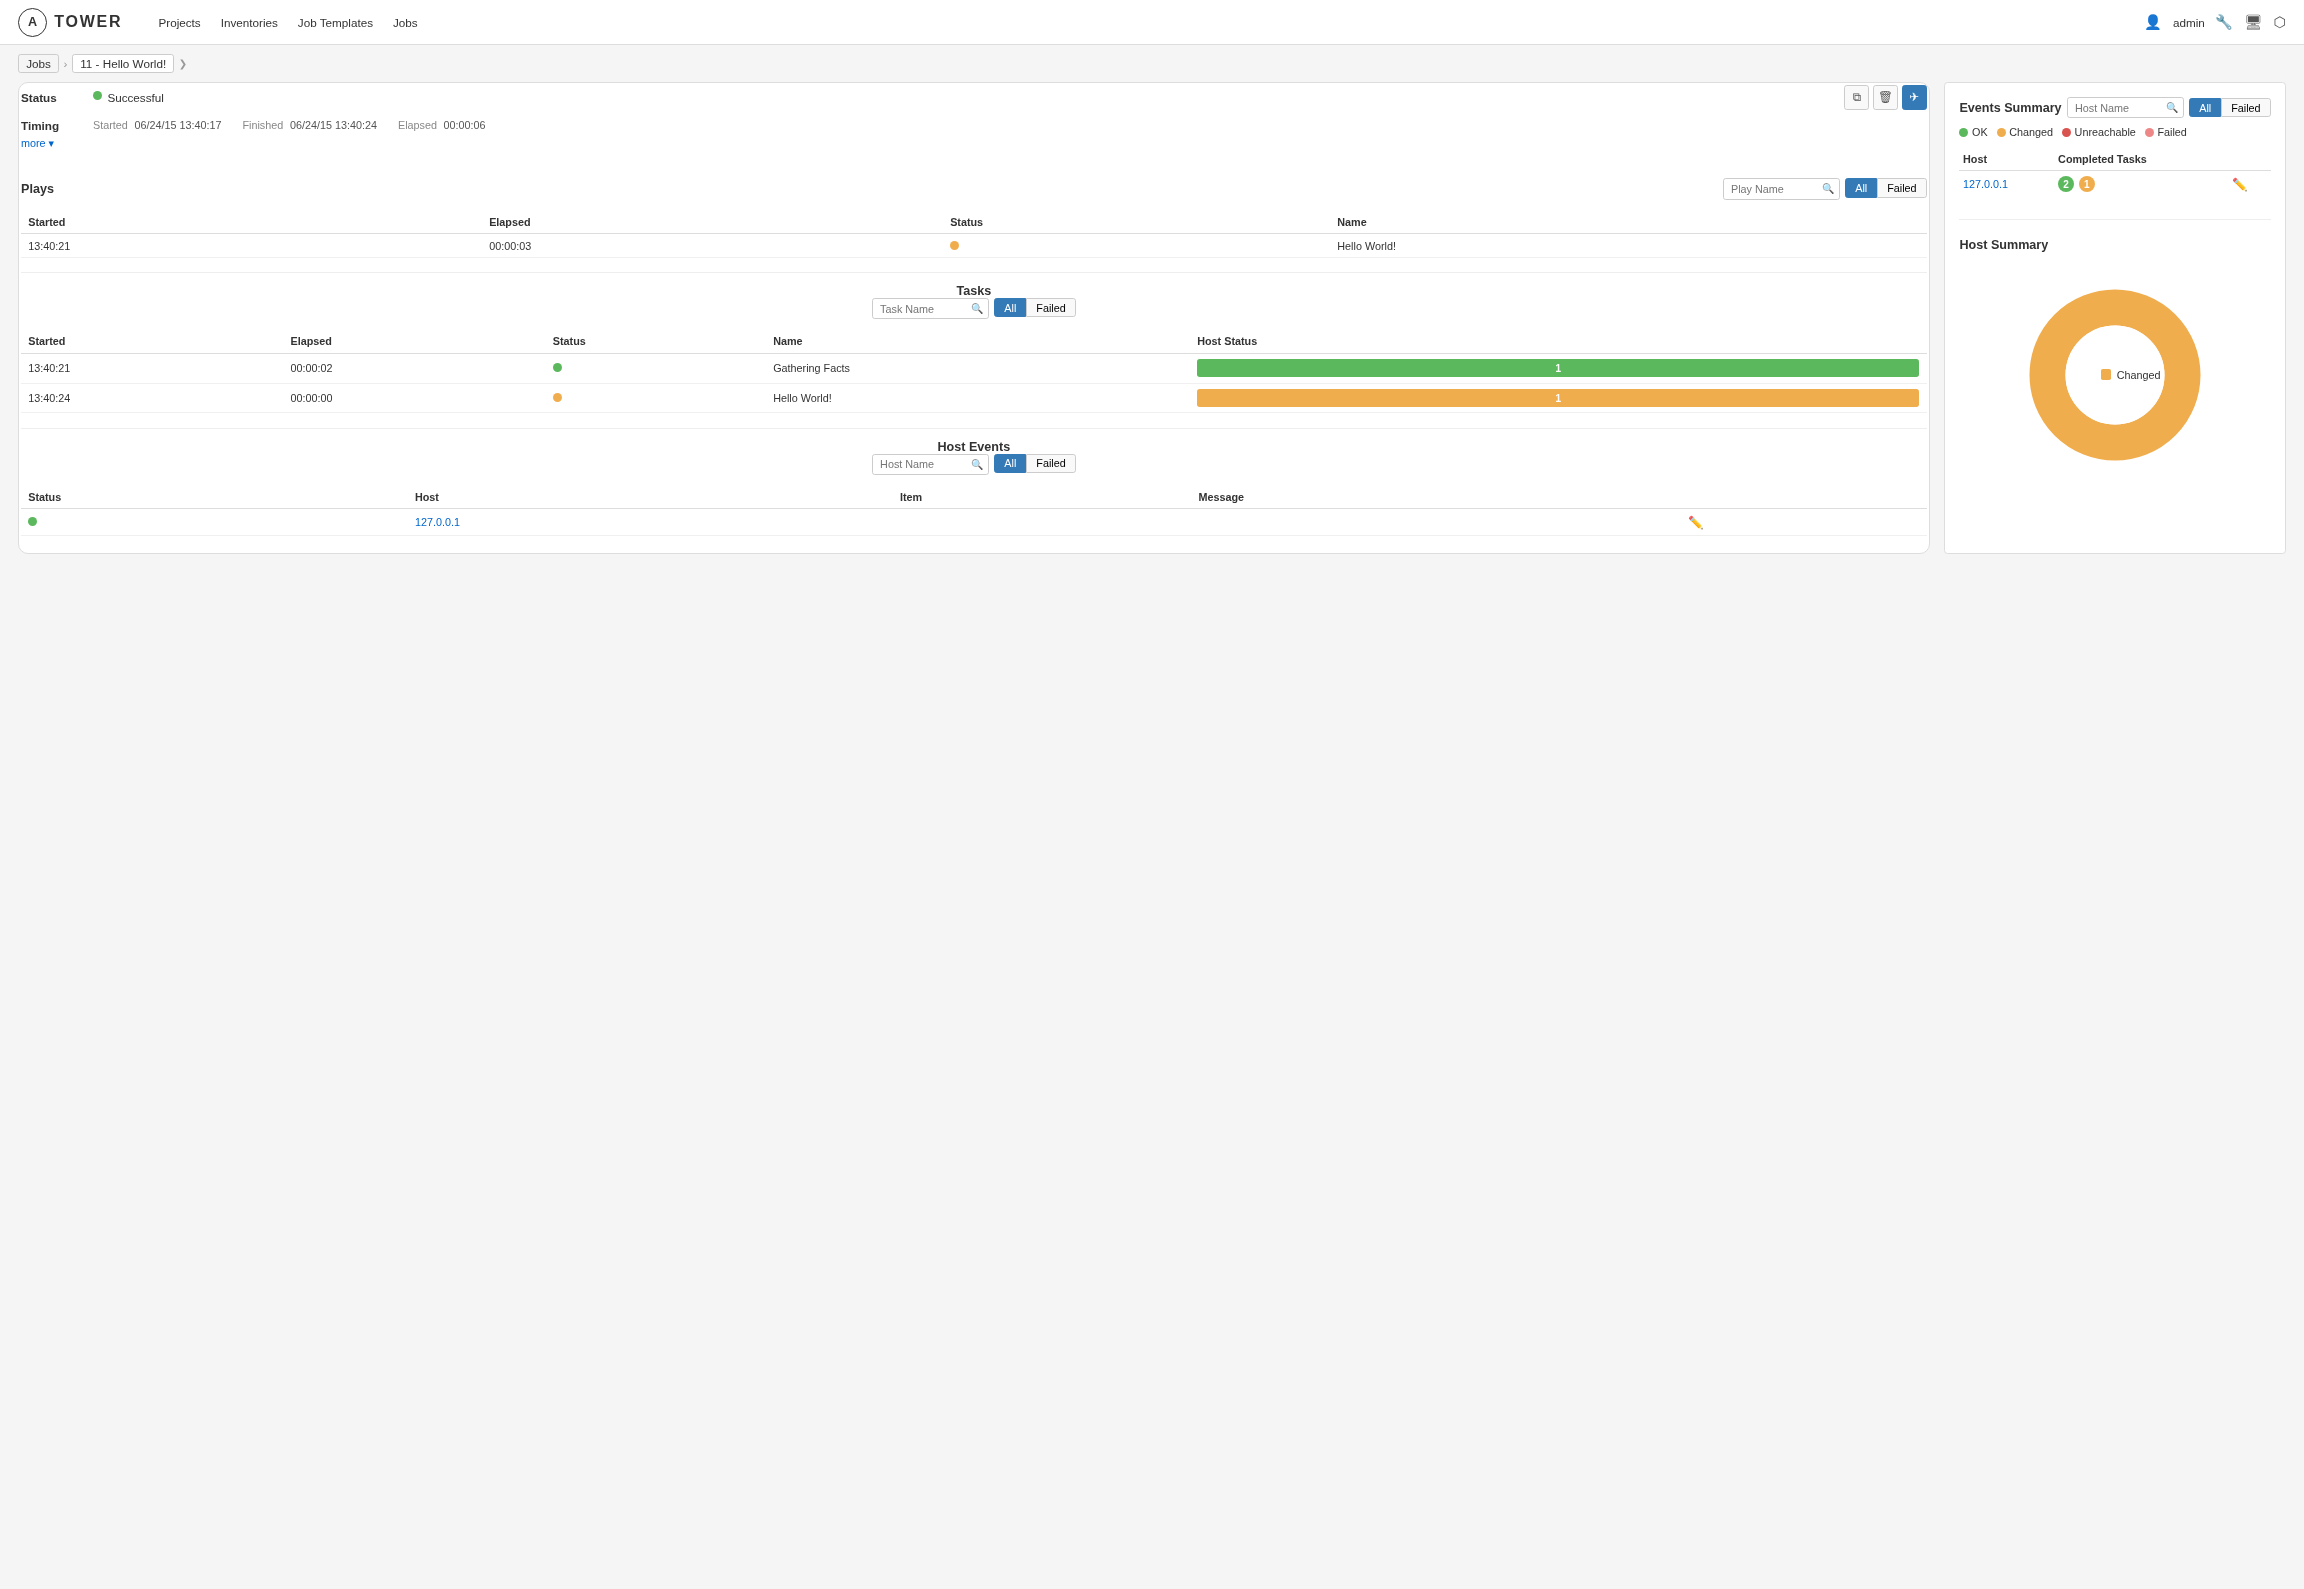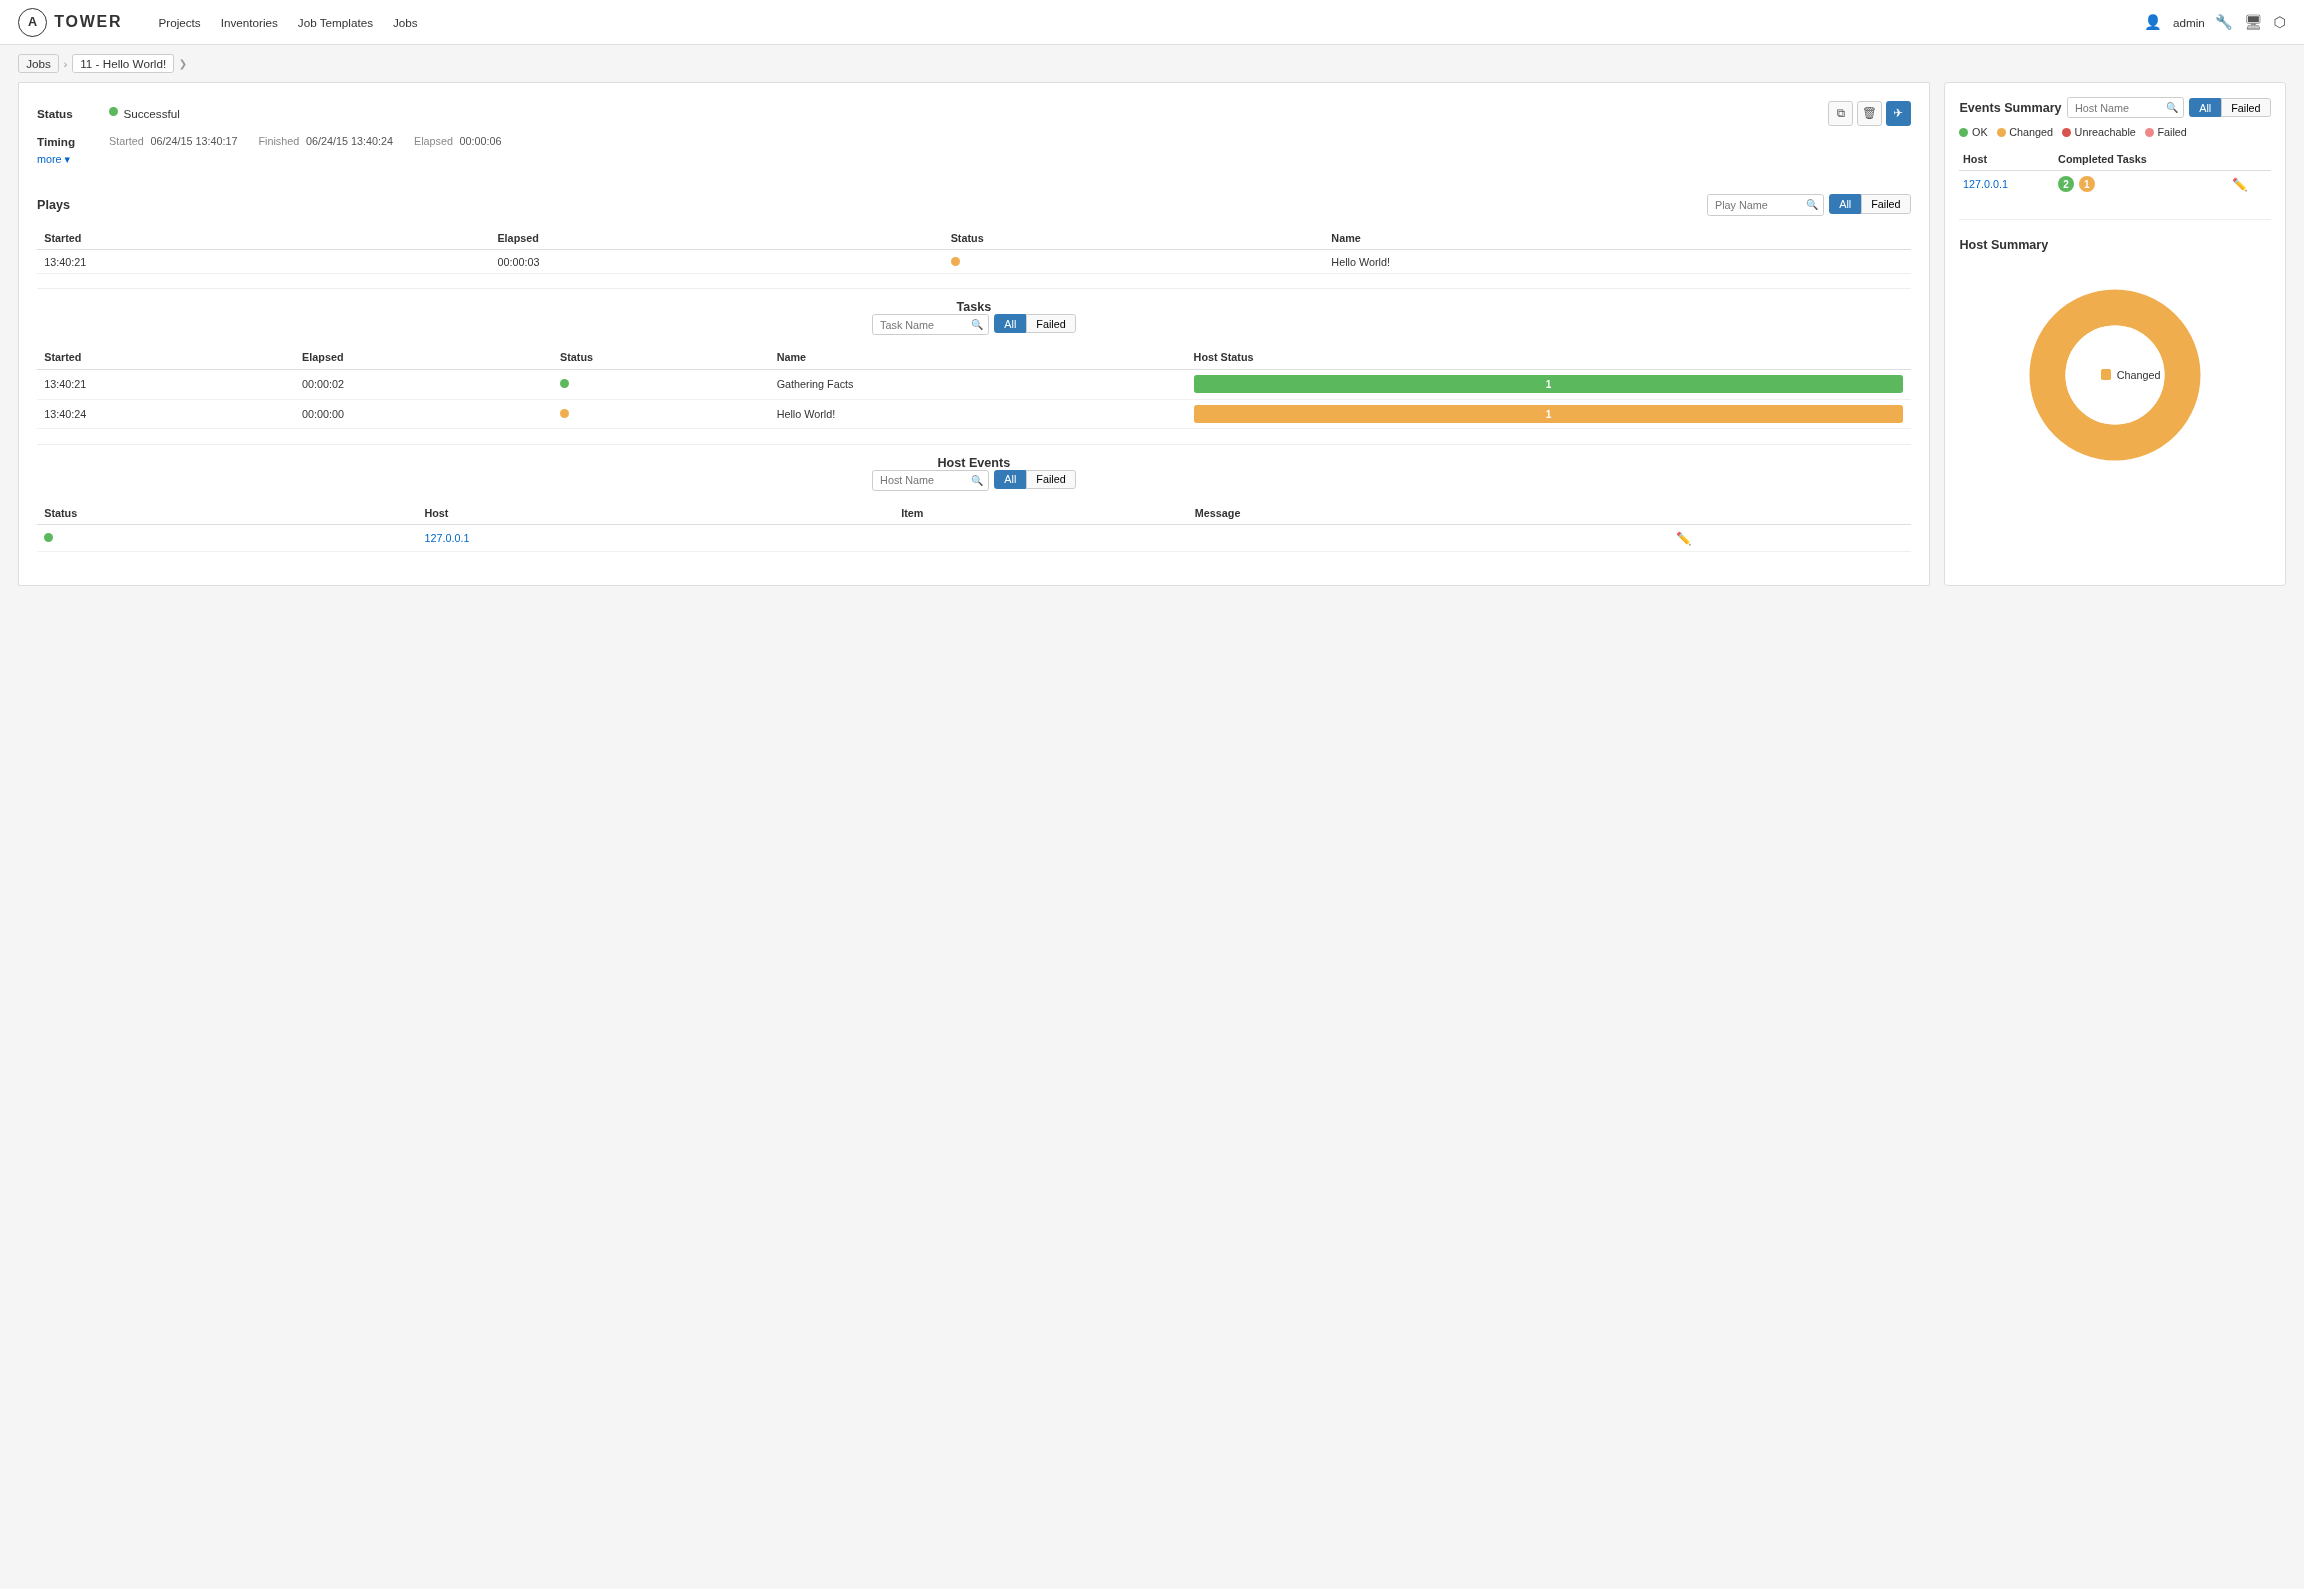--- a/index.html
+++ b/index.html
@@ -58,22 +58,22 @@
       display: flex;
       gap: 14.4px;
       padding: 0 18px 18px;
     }
 
     
     .left-panel {
       flex: 1;
       background: #fff;
       border: 0.9px solid #ddd;
-      border-radius: 1px;
-      padding: 18px;
+      border-radius: 10px;
+      padding: 2px;
     }
 
     
     .status-row {
       display: flex;
       align-items: center;
       margin-bottom: 9px;
     }
     .status-label { font-weight: bold; width: 72px; }
     .status-value { display: flex; align-items: flex-start; gap: 5.4px; flex: 1; }

